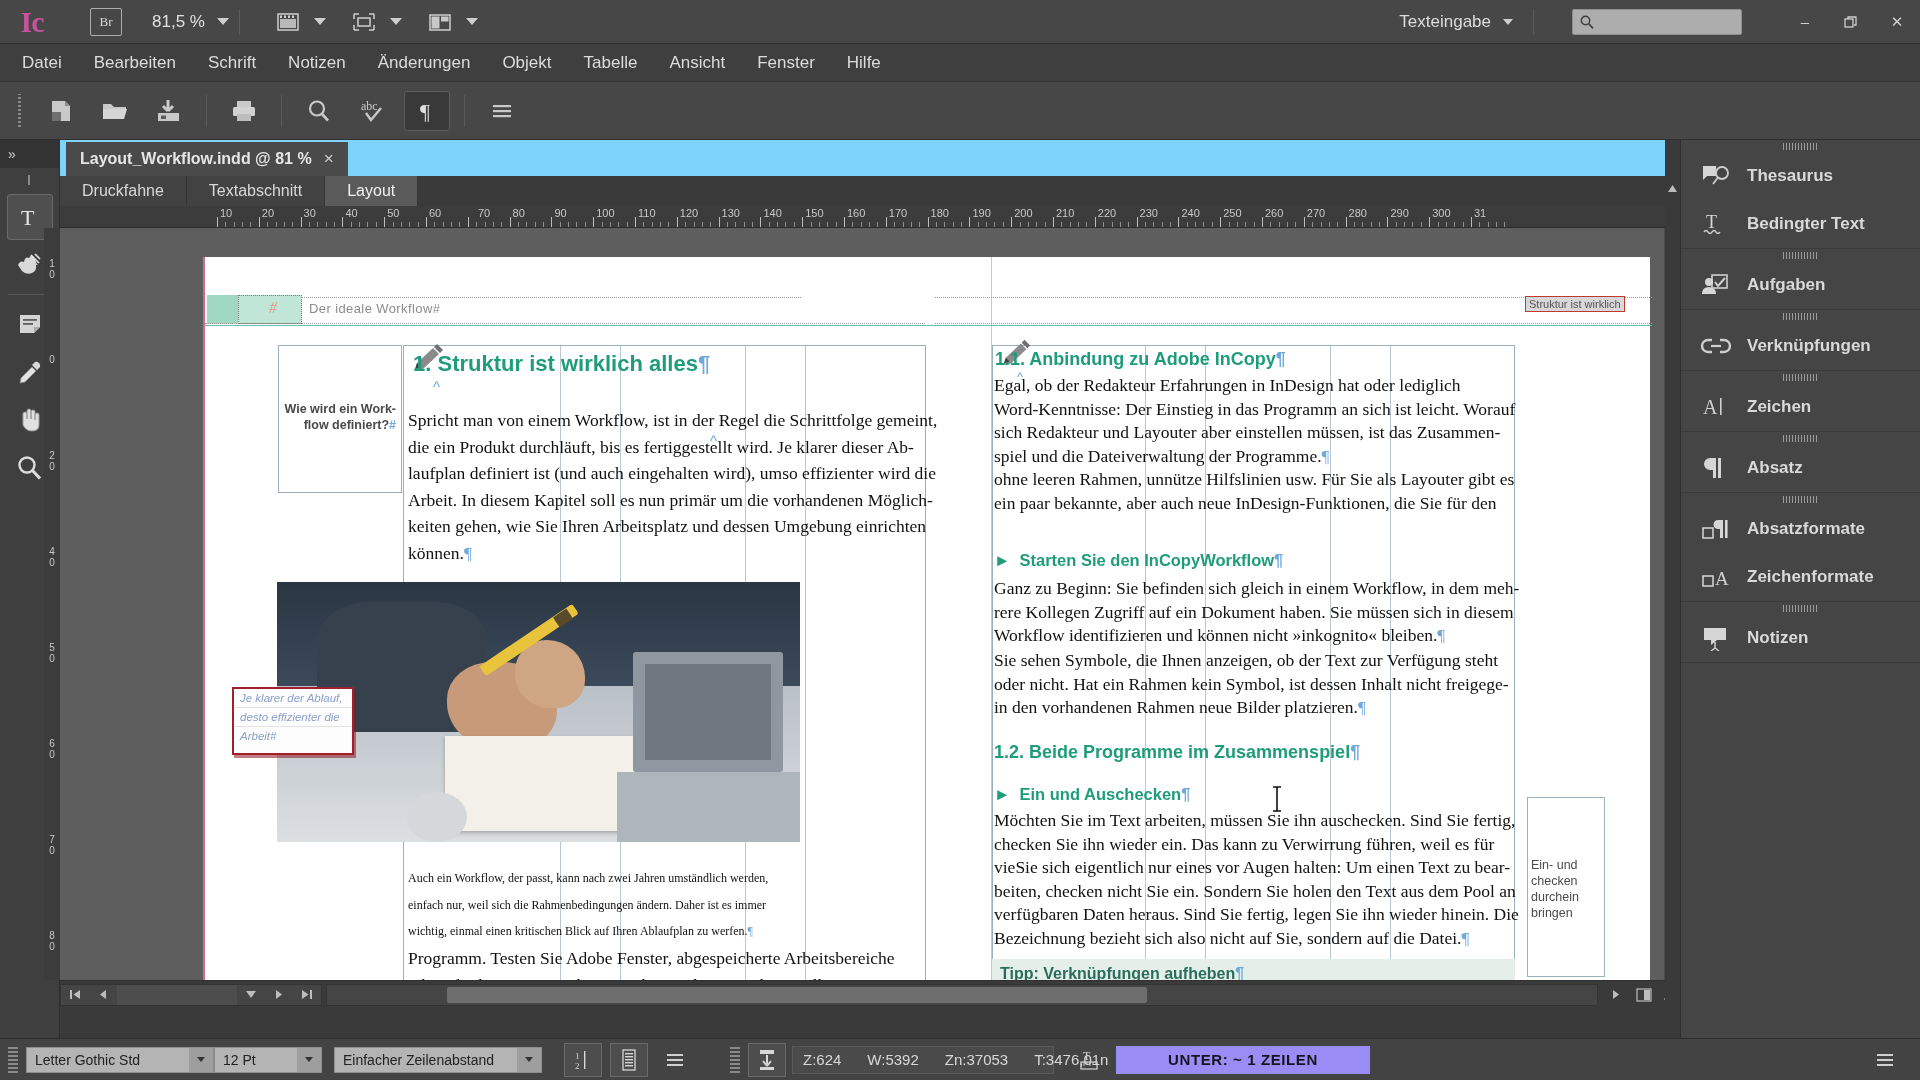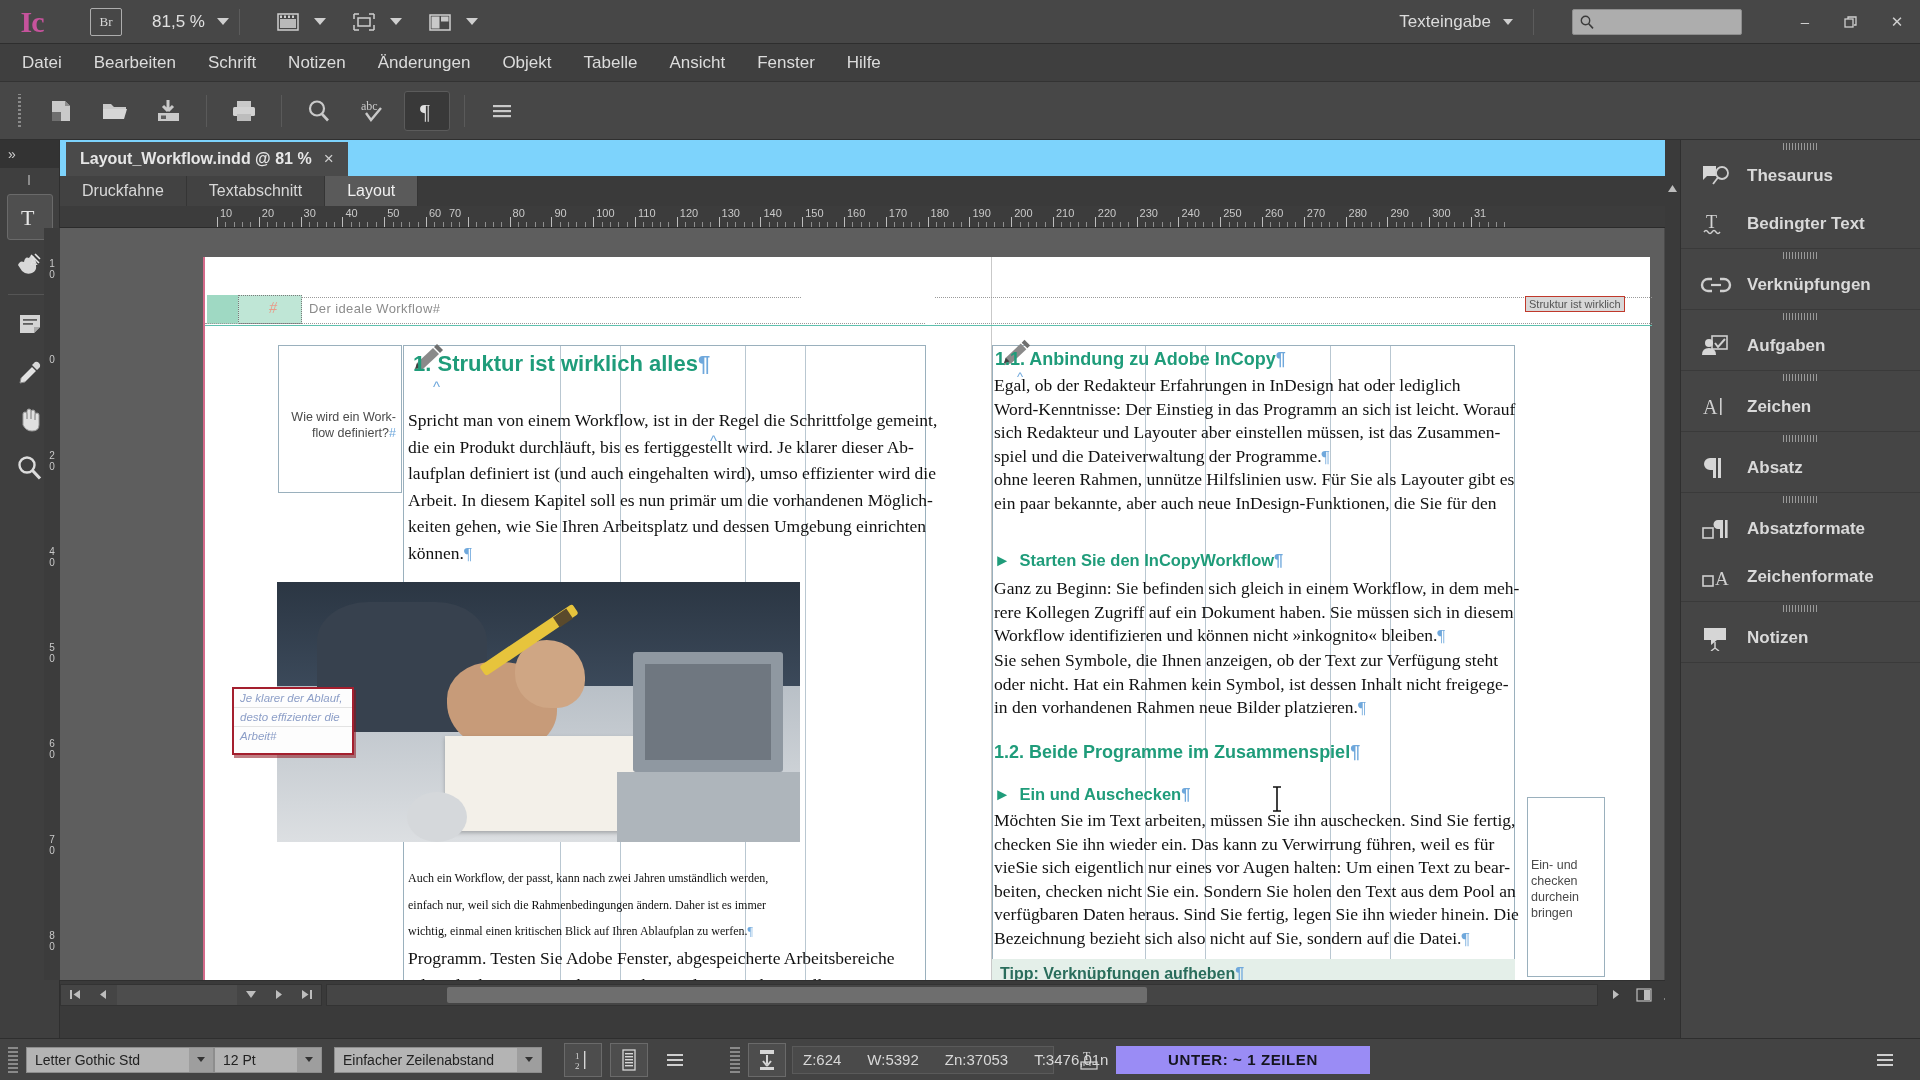--- a/index.html
+++ b/index.html
@@ -373,21 +373,21 @@
       <div class="rtick" style="left: 332.56px;"></div>
       <div class="rtick" style="left: 340.92px;"></div>
       <div class="rtick" style="left: 349.28px;"></div>
       <div class="rtick" style="left: 357.64px;"></div>
       <div class="rt" style="left: 369px;">60</div>
       <div class="rtick maj" style="left: 366px;"></div>
       <div class="rtick" style="left: 374.36px;"></div>
       <div class="rtick" style="left: 382.72px;"></div>
       <div class="rtick" style="left: 391.08px;"></div>
       <div class="rtick" style="left: 399.44px;"></div>
-      <div class="rt" style="left: 389px;">70</div>
+      <div class="rt" style="left: 418px;">70</div>
       <div class="rtick maj" style="left: 407.8px;"></div>
       <div class="rtick" style="left: 416.16px;"></div>
       <div class="rtick" style="left: 424.52px;"></div>
       <div class="rtick" style="left: 432.88px;"></div>
       <div class="rtick" style="left: 441.24px;"></div>
       <div class="rt" style="left: 452.6px;">80</div>
       <div class="rtick maj" style="left: 449.6px;"></div>
       <div class="rtick" style="left: 457.96px;"></div>
       <div class="rtick" style="left: 466.32px;"></div>
       <div class="rtick" style="left: 474.68px;"></div>
@@ -544,21 +544,21 @@
       <div class="hdr-label">Der ideale Workflow#</div>
       <div class="dotline" style="left:96px; top:40px; width:500px;"></div>
       <div class="dotline" style="left:0px; top:66px; width:720px;"></div>
       <div class="dotline" style="left:730px; top:40px; width:717px;"></div>
       <div class="dotline" style="left:730px; top:66px; width:717px;"></div>
       <div class="tealline" style="left:0px; top:68px; width:1447px; background:#5fc0ae;"></div>
 
       <div class="sel-tag" style="left:1320px; top:39px;">Struktur ist wirklich</div>
 
       <div class="frame" style="left:73px; top:88px; width:124px; height:148px;"></div>
-      <div class="margin-note" style="left:73px; top:152px; width:118px;">Wie wird ein Work-<br>flow definiert?<span style="color:#6fa8dc">#</span></div>
+      <div class="margin-note" style="left:73px; top:144px; width:118px;font-weight:bold;">Wie wird ein Work-<br>flow definiert?<span style="color:#6fa8dc">#</span></div>
 
       <div class="colguide" style="left:355px; top:88px; height:640px;"></div>
       <div class="colguide" style="left:415px; top:88px; height:640px;"></div>
       <div class="colguide" style="left:540px; top:88px; height:640px;"></div>
       <div class="colguide" style="left:600px; top:88px; height:640px;"></div>
 
       <div class="frame" style="left:198px; top:88px; width:523px; height:640px;"></div>
 
       <svg style="position:absolute;left:206px;top:84px;" width="36" height="32" viewBox="0 0 36 32">
         <path d="M26 3 l6 6 l-3 3 l-6 -6 Z" fill="#6f6f6f"></path>
@@ -791,36 +791,20 @@
         <span class="lbl">Thesaurus</span>
       </div>
       <div class="rp-item">
         <span class="rp-ico">
           <svg width="30" height="26" viewBox="0 0 30 26">
               <text x="5" y="17" font-size="18" fill="#d6d6d6" font-family="Liberation Serif, serif">T</text>
               <path d="M3 21 q2 -3 4 0 t4 0 t4 0 t4 0" stroke="#cfcfcf" stroke-width="1.4" fill="none"></path>
             </svg>
         </span>
         <span class="lbl">Bedingter Text</span>
-      </div>
-    </div>
-
-    <div class="rp-group">
-      <div class="rp-grip">
-          <i></i>
-        </div>
-      <div class="rp-item">
-        <span class="rp-ico">
-          <svg width="34" height="24" viewBox="0 0 34 24">
-              <path d="M13 6 H9 a6 6 0 0 0 0 12 h4" fill="none" stroke="#cfcfcf" stroke-width="2.4"></path>
-              <path d="M21 6 h4 a6 6 0 0 1 0 12 h-4" fill="none" stroke="#cfcfcf" stroke-width="2.4"></path>
-              <line x1="12" y1="12" x2="22" y2="12" stroke="#cfcfcf" stroke-width="2.2"></line>
-            </svg>
-        </span>
-        <span class="lbl">Verknüpfungen</span>
       </div>
     </div>
 
     <div class="rp-group">
       <div class="rp-grip">
           <i></i>
         </div>
       <div class="rp-item">
         <span class="rp-ico">
           <svg width="30" height="26" viewBox="0 0 30 26">
@@ -833,20 +817,36 @@
         <span class="lbl">Aufgaben</span>
       </div>
     </div>
 
     <div class="rp-group">
       <div class="rp-grip">
           <i></i>
         </div>
       <div class="rp-item">
         <span class="rp-ico">
+          <svg width="34" height="24" viewBox="0 0 34 24">
+              <path d="M13 6 H9 a6 6 0 0 0 0 12 h4" fill="none" stroke="#cfcfcf" stroke-width="2.4"></path>
+              <path d="M21 6 h4 a6 6 0 0 1 0 12 h-4" fill="none" stroke="#cfcfcf" stroke-width="2.4"></path>
+              <line x1="12" y1="12" x2="22" y2="12" stroke="#cfcfcf" stroke-width="2.2"></line>
+            </svg>
+        </span>
+        <span class="lbl">Verknüpfungen</span>
+      </div>
+    </div>
+
+    <div class="rp-group">
+      <div class="rp-grip">
+          <i></i>
+        </div>
+      <div class="rp-item">
+        <span class="rp-ico">
           <svg width="30" height="26" viewBox="0 0 30 26">
               <text x="2" y="20" font-size="20" fill="#cfcfcf" font-family="Liberation Serif, serif">A</text>
               <rect x="19" y="4" width="1.6" height="17" fill="#cfcfcf"></rect>
             </svg>
         </span>
         <span class="lbl">Zeichen</span>
       </div>
     </div>
 
     <div class="rp-group">

